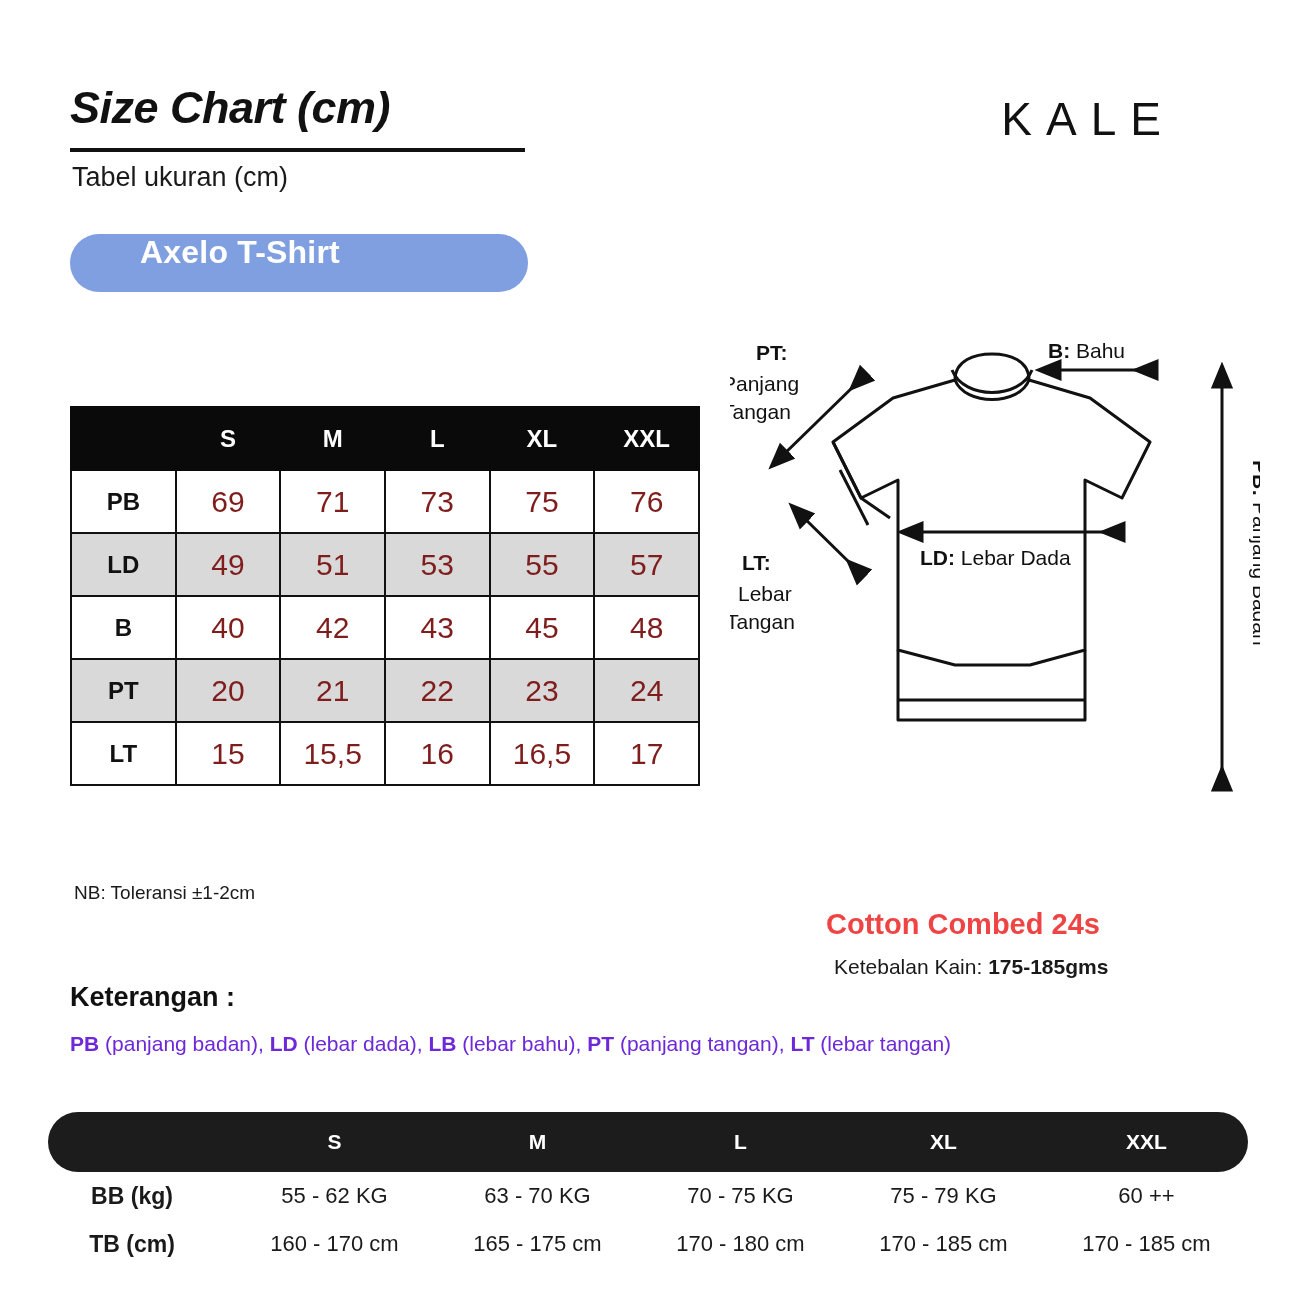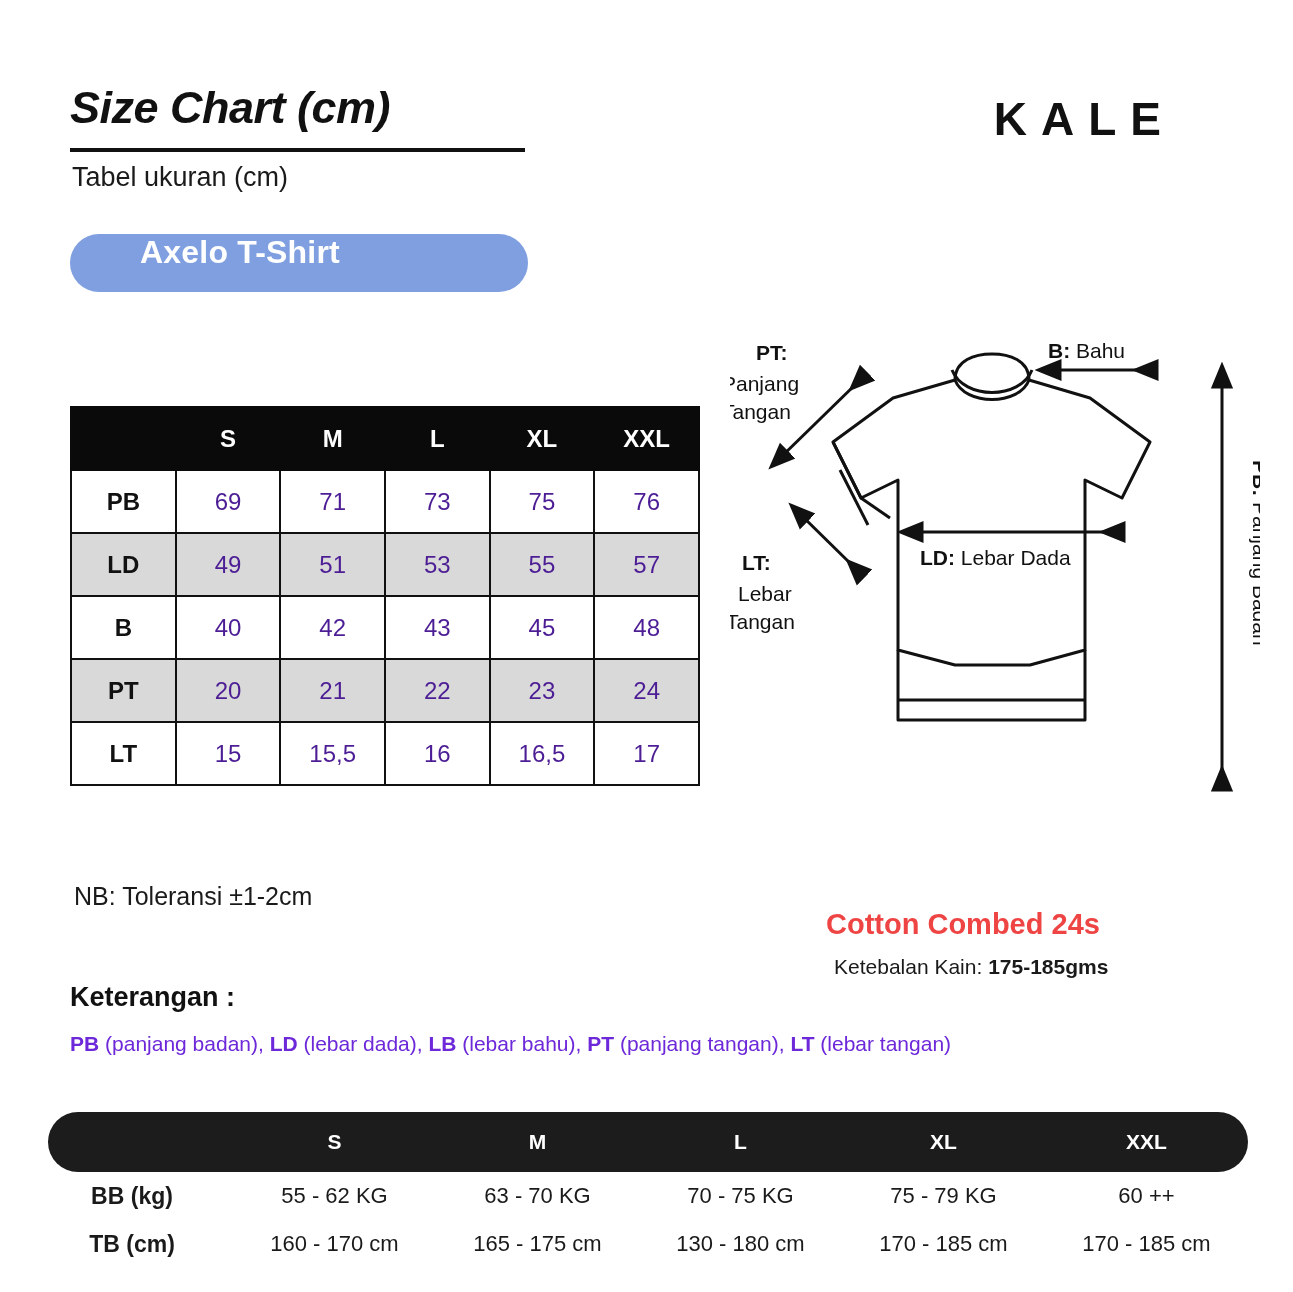--- a/index.html
+++ b/index.html
@@ -43,21 +43,21 @@
     top: 162px;
     font-size: 27px;
     color: #1a1a1a;
   }
   .brand {
     position: absolute;
     right: 118px;
     top: 92px;
     font-size: 46px;
     letter-spacing: 14px;
-    font-weight: 700;
+    font-weight: 400;
     color: #111;
   }
   .product-pill {
     position: absolute;
     left: 70px;
     top: 234px;
     width: 458px;
     height: 58px;
     background: #7f9fe0;
     border-radius: 29px;
@@ -77,22 +77,22 @@
     left: 70px;
     top: 406px;
     width: 630px;
     border-collapse: collapse;
     table-layout: fixed;
   }
   .size-table th, .size-table td {
     border: 2px solid #111;
     height: 63px;
     text-align: center;
-    font-size: 24px;
-    color: #4c1d95;
+    font-size: 30px;
+    color: #7f1d1d;
     font-weight: 400;
   }
   .size-table thead th {
     background: #0a0a0a;
     color: #ffffff;
     font-weight: 700;
     font-size: 24px;
     border-color: #0a0a0a;
   }
   .size-table thead th.corner {
@@ -108,21 +108,21 @@
   .size-table tbody tr.alt th,
   .size-table tbody tr.alt td {
     background: #d9d9d9;
   }
 
   
   .nb {
     position: absolute;
     left: 74px;
     top: 882px;
-    font-size: 25px;
+    font-size: 19px;
     color: #1a1a1a;
   }
   .keterangan-title {
     position: absolute;
     left: 70px;
     top: 982px;
     font-size: 27px;
     font-weight: 700;
     color: #111;
     text-align: right;
@@ -371,20 +371,20 @@
         <td>55 - 62 KG</td>
         <td>63 - 70 KG</td>
         <td>70 - 75 KG</td>
         <td>75 - 79 KG</td>
         <td>60 ++</td>
       </tr>
       <tr>
         <td class="rowlabel">TB (cm)</td>
         <td>160 - 170 cm</td>
         <td>165 - 175 cm</td>
-        <td>130 - 180 cm</td>
+        <td>170 - 180 cm</td>
         <td>170 - 185 cm</td>
         <td>170 - 185 cm</td>
       </tr>
     </tbody>
   </table>
 
 </div>
 
 </body></html>

